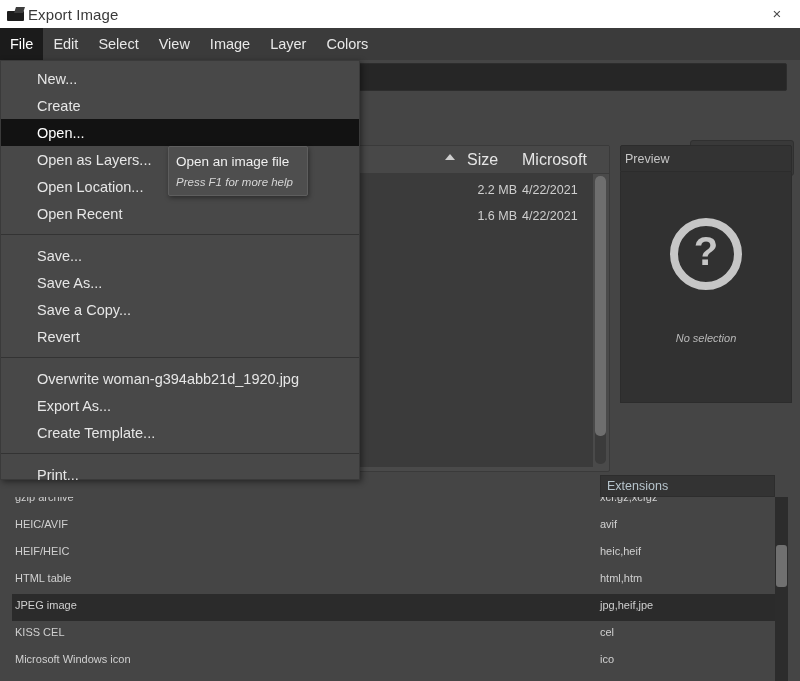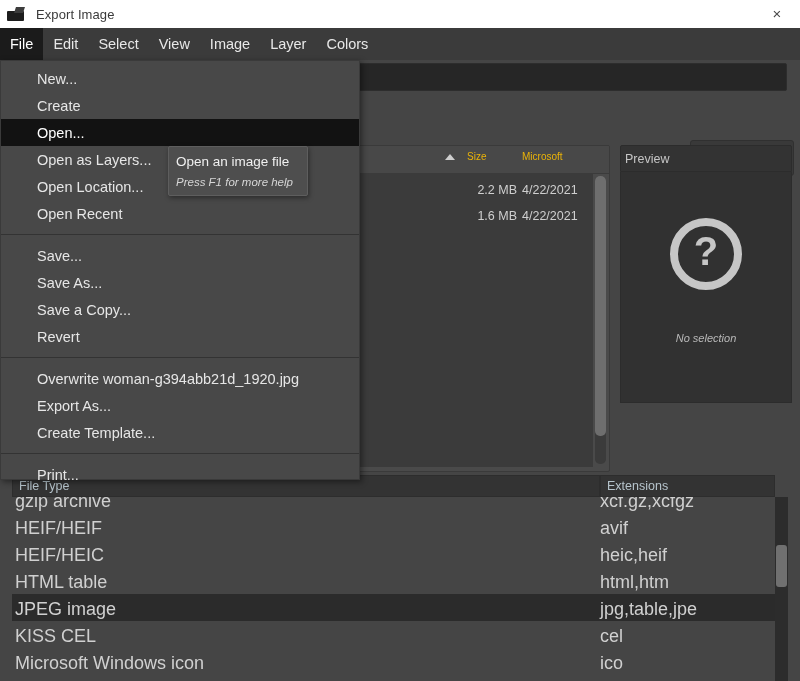--- a/index.html
+++ b/index.html
@@ -41,23 +41,23 @@
     border-radius: 1px 1px 1px 1px;
   }
   .titlebar-icon .shape-b {
     position: absolute;
     left: 9px; top: 1px;
     width: 9px; height: 6px;
     background: #3c3c3c;
     transform: skewX(-18deg);
   }
   .titlebar-title {
-    font-size: 13px;
+    font-size: 15px;
     color: #3a3a3a;
-    margin-left: 8px;
+    margin-left: 0;
     letter-spacing: 0.1px;
     white-space: nowrap;
   }
   .titlebar-close {
     position: absolute;
     right: 0; top: 0;
     width: 46px; height: 27px;
     display: flex;
     align-items: center;
     justify-content: center;
@@ -133,22 +133,22 @@
     position: absolute;
     left: 0; top: 0;
     right: 0;
     height: 27px;
     background: #484848;
     border-bottom: 1px solid #3b3b3b;
     display: flex;
     align-items: center;
   }
   .bh-col {
-    font-size: 10px;
-    color: #eab308;
+    font-size: 16px;
+    color: #e5e5e5;
     position: absolute;
     top: 5px;
   }
   .bh-sortarrow {
     position: absolute;
     left: 444px; top: 8px;
     width: 0; height: 0;
     border-left: 5px solid transparent;
     border-right: 5px solid transparent;
     border-bottom: 6px solid #cfcfcf;
@@ -279,21 +279,21 @@
     left: 0; top: 22px;
     width: 763px; height: 184px;
     overflow: hidden;
     background: #454545;
   }
   .ft-row {
     position: absolute;
     left: 0;
     width: 763px;
     height: 26.5px;
-    font-size: 18px;
+    font-size: 11px;
     color: #d0d0d0;
   }
   .ft-row.selected { background: #2b2b2b; }
   .ft-row .name { position: absolute; left: 3px; top: 5px; white-space: nowrap; }
   .ft-row .ext  { position: absolute; left: 588px; top: 5px; white-space: nowrap; }
   .ft-scroll {
     position: absolute;
     left: 763px; top: 22px;
     width: 13px; height: 184px;
     background: #2c2c2c;
@@ -424,47 +424,44 @@
       <div class="preview-area">
         <div class="qmark">
             <span>?</span>
           </div>
         <div class="no-selection">No selection</div>
       </div>
     </div>
 
     <div class="ft-panel">
       <div class="ft-head">
-        <div class="cell c1">
-          <span>File Type</span>
-        </div>
         <div class="cell c2">
           <span>Extensions</span>
         </div>
       </div>
       <div class="ft-list">
         <div class="ft-row" style="top:-11px;">
           <div class="name">gzip archive</div>
           <div class="ext">xcf.gz,xcfgz</div>
         </div>
         <div class="ft-row" style="top:16px;">
-          <div class="name">HEIF/HEIF</div>
+          <div class="name">HEIC/AVIF</div>
           <div class="ext">avif</div>
         </div>
         <div class="ft-row" style="top:43px;">
           <div class="name">HEIF/HEIC</div>
           <div class="ext">heic,heif</div>
         </div>
         <div class="ft-row" style="top:70px;">
           <div class="name">HTML table</div>
           <div class="ext">html,htm</div>
         </div>
         <div class="ft-row selected" style="top:97px;">
           <div class="name">JPEG image</div>
-          <div class="ext">jpg,table,jpe</div>
+          <div class="ext">jpg,heif,jpe</div>
         </div>
         <div class="ft-row" style="top:124px;">
           <div class="name">KISS CEL</div>
           <div class="ext">cel</div>
         </div>
         <div class="ft-row" style="top:151px;">
           <div class="name">Microsoft Windows icon</div>
           <div class="ext">ico</div>
         </div>
         <div class="ft-row" style="top:178px;">

